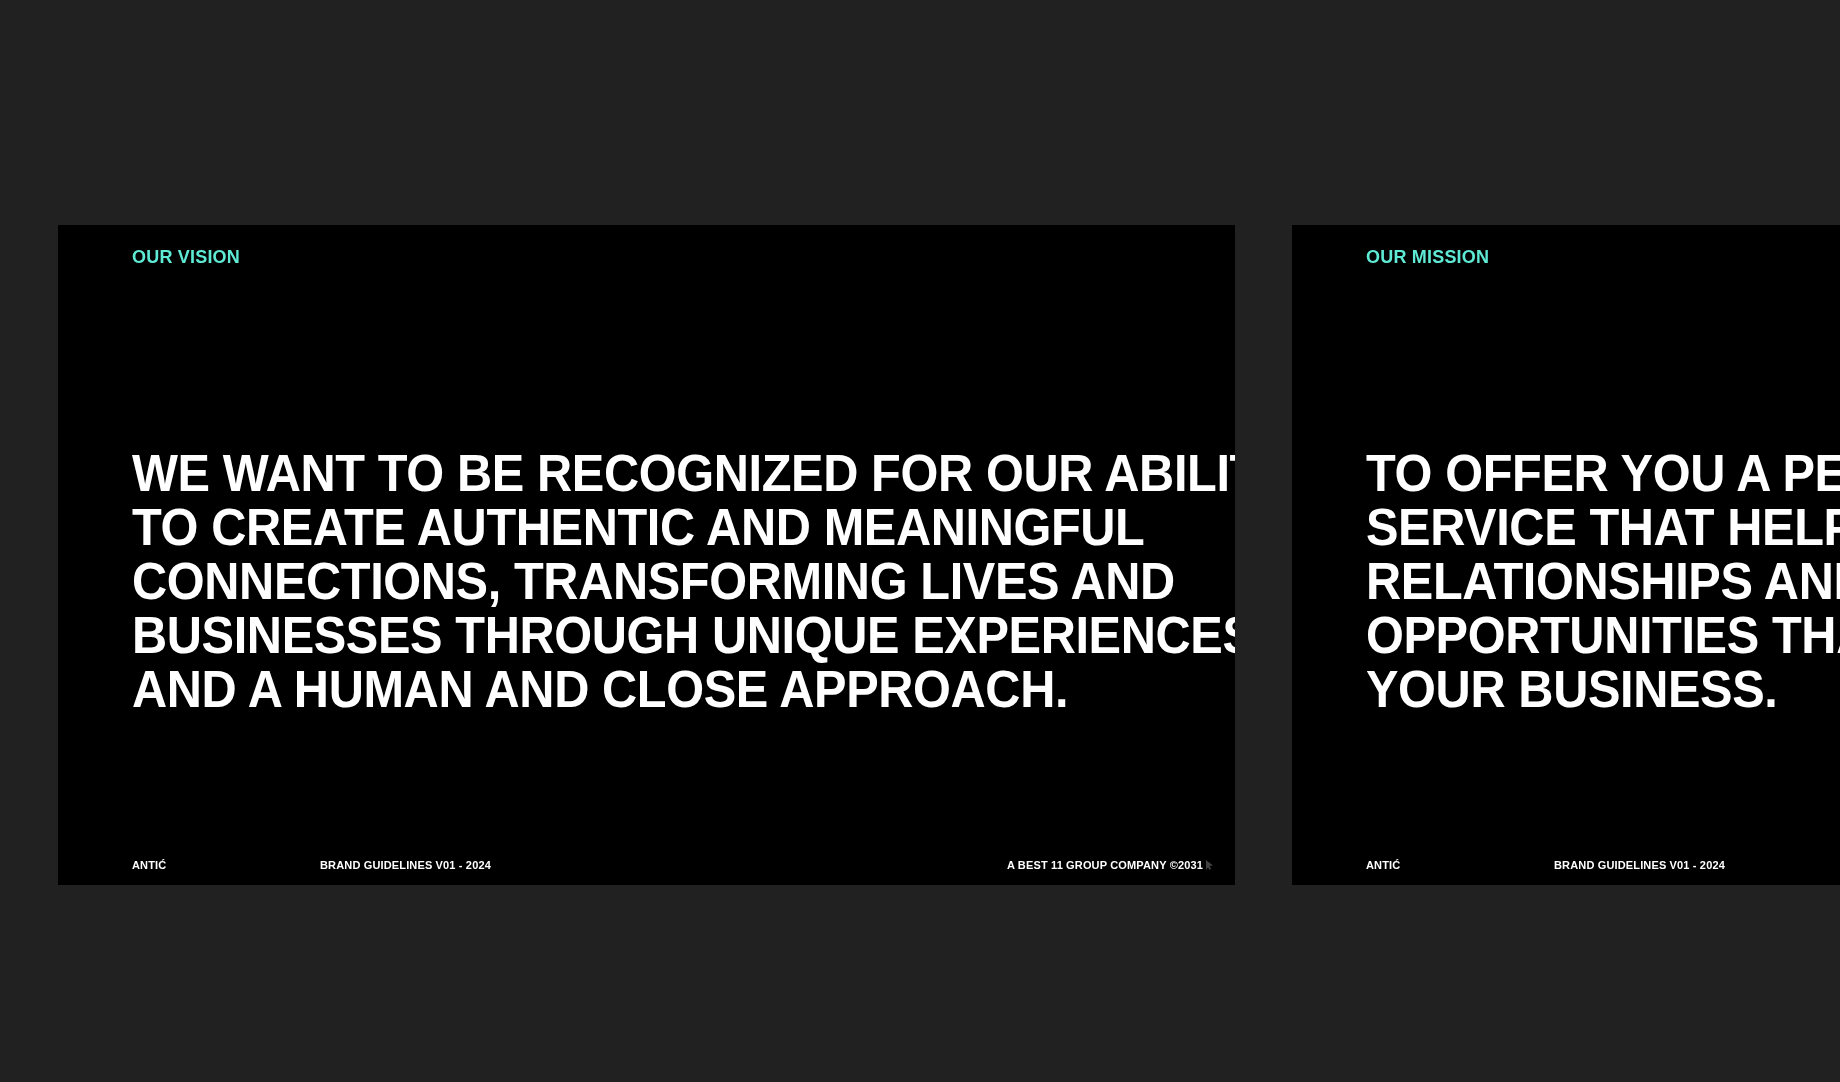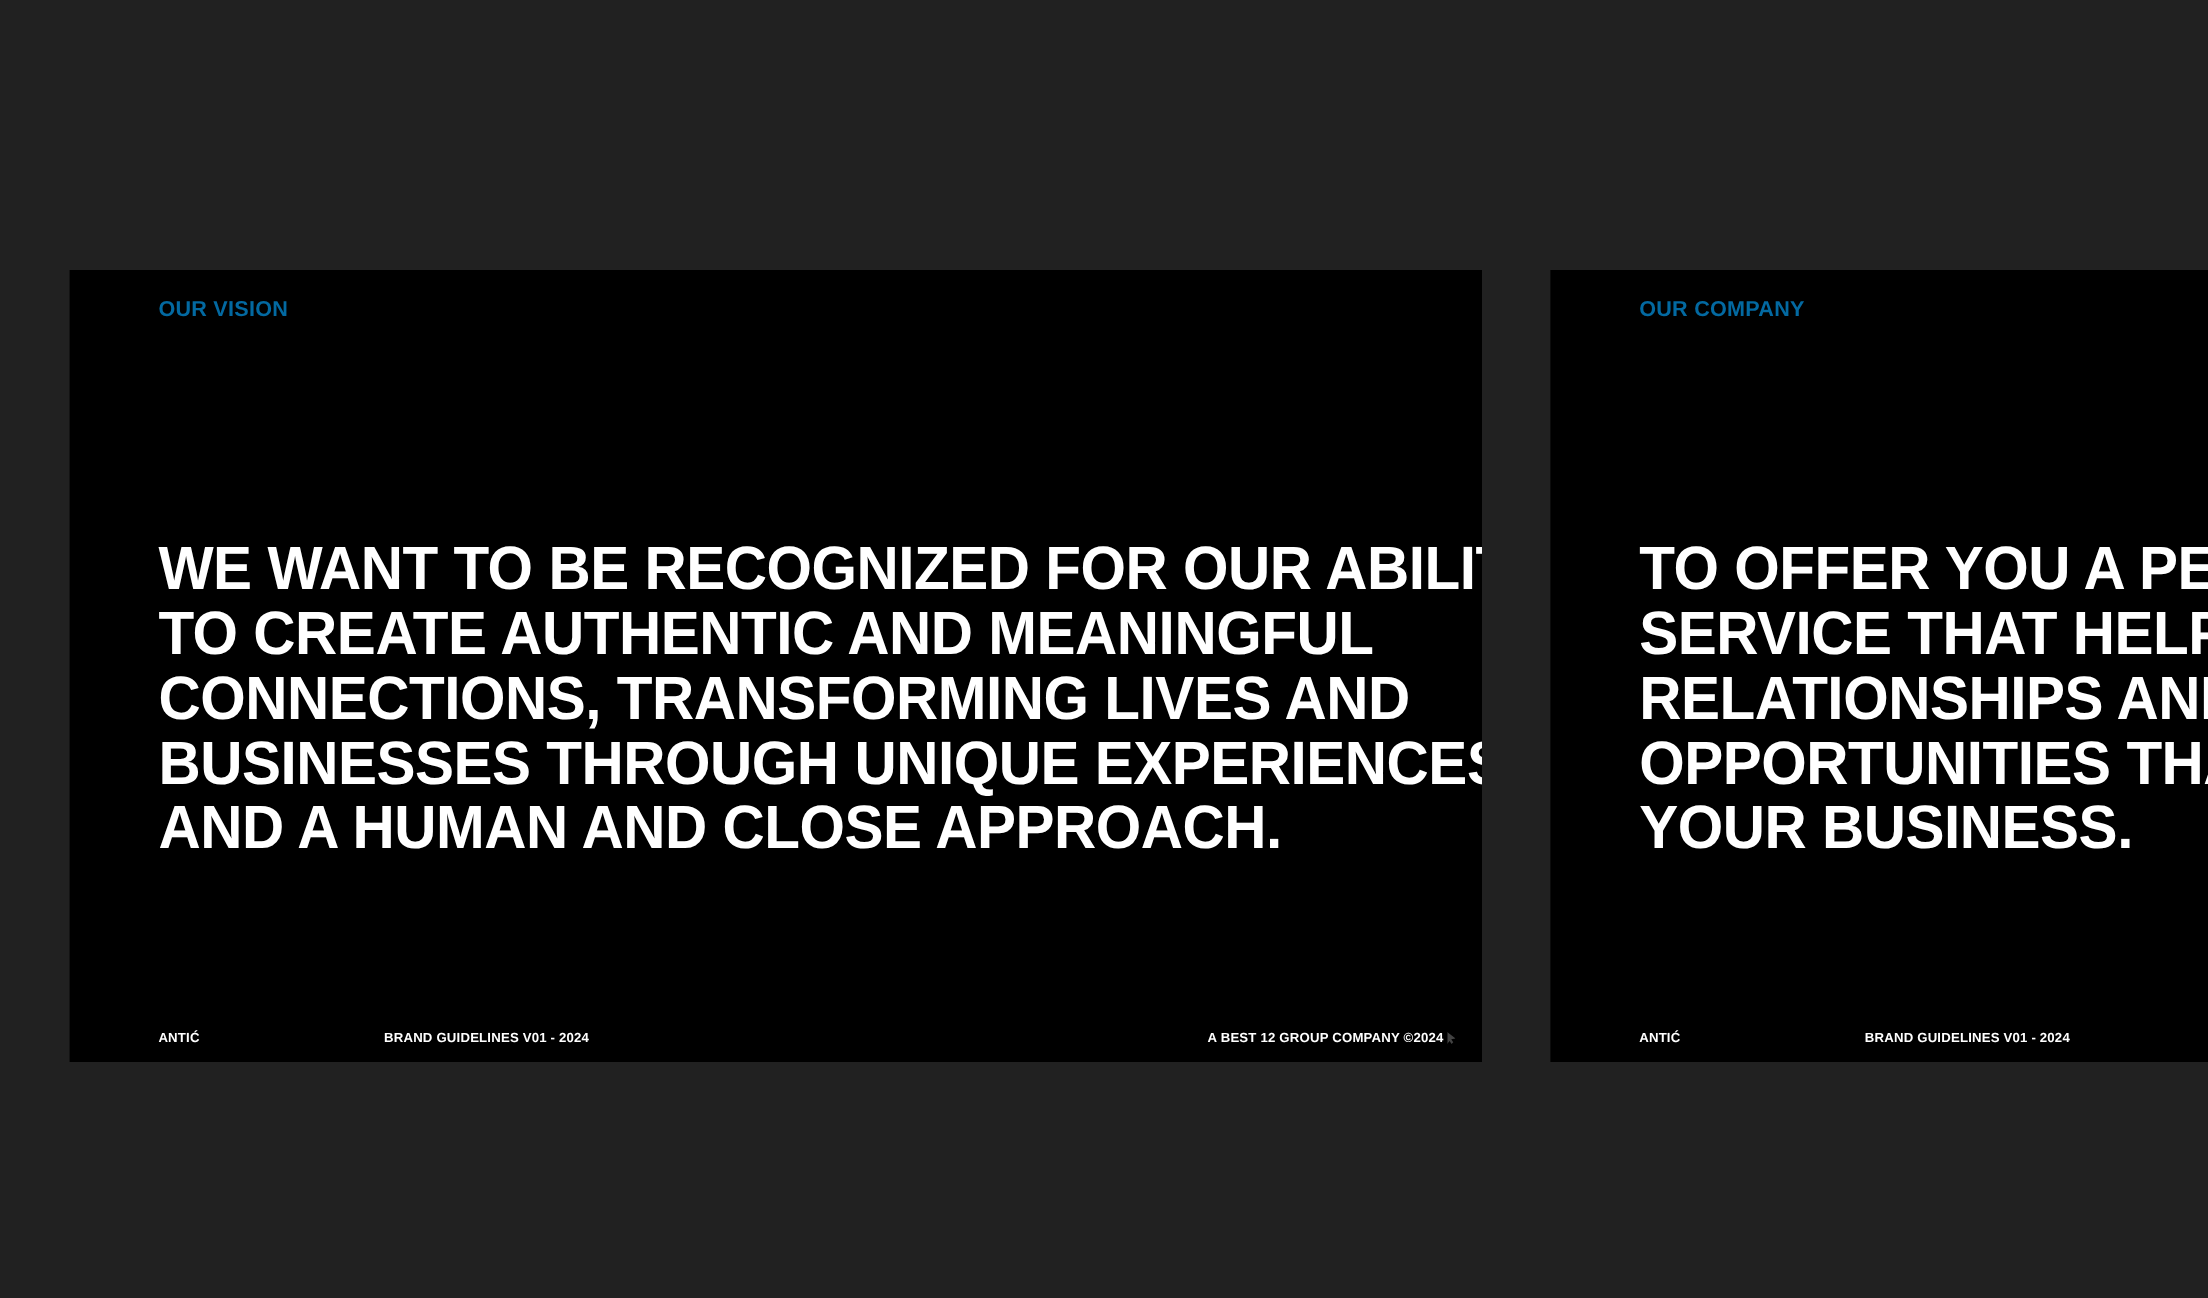--- a/index.html
+++ b/index.html
@@ -37,21 +37,21 @@
   .slide--mission {
     left: 1292px;
     width: 1177px;   
   }
 
   
   .eyebrow {
     position: absolute;
     left: 74px;
     top: 23px;
-    color: #0369a1;
+    color: #5eead4;
     font-size: 18px;
     font-weight: 700;
     letter-spacing: 0.2px;
     line-height: 1;
     white-space: nowrap;
   }
 
   
   .statement {
     position: absolute;
@@ -118,29 +118,29 @@
       <span class="statement-line">WE WANT TO BE RECOGNIZED FOR OUR ABILITY</span>
       <span class="statement-line">TO CREATE AUTHENTIC AND MEANINGFUL</span>
       <span class="statement-line">CONNECTIONS, TRANSFORMING LIVES AND</span>
       <span class="statement-line">BUSINESSES THROUGH UNIQUE EXPERIENCES</span>
       <span class="statement-line">AND A HUMAN AND CLOSE APPROACH.</span>
     </div>
 
     <footer class="slide-footer">
       <span class="footer-item footer-item--brand">ANTIĆ</span>
       <span class="footer-item footer-item--center">BRAND GUIDELINES V01 - 2024</span>
-      <span class="footer-item footer-item--right">A BEST 12 GROUP COMPANY  ©2024</span>
+      <span class="footer-item footer-item--right">A BEST 11 GROUP COMPANY  ©2031</span>
       <span class="cursor-artifact"></span>
     </footer>
 
   </section>
 
   <section class="slide slide--mission">
 
-    <div class="eyebrow">OUR COMPANY</div>
+    <div class="eyebrow">OUR MISSION</div>
 
     <div class="statement">
       <span class="statement-line">TO OFFER YOU A PERSONALIZED</span>
       <span class="statement-line">SERVICE THAT HELPS YOU BUILD</span>
       <span class="statement-line">RELATIONSHIPS AND DISCOVER</span>
       <span class="statement-line">OPPORTUNITIES THAT GROW</span>
       <span class="statement-line">YOUR BUSINESS.</span>
     </div>
 
     <footer class="slide-footer">

